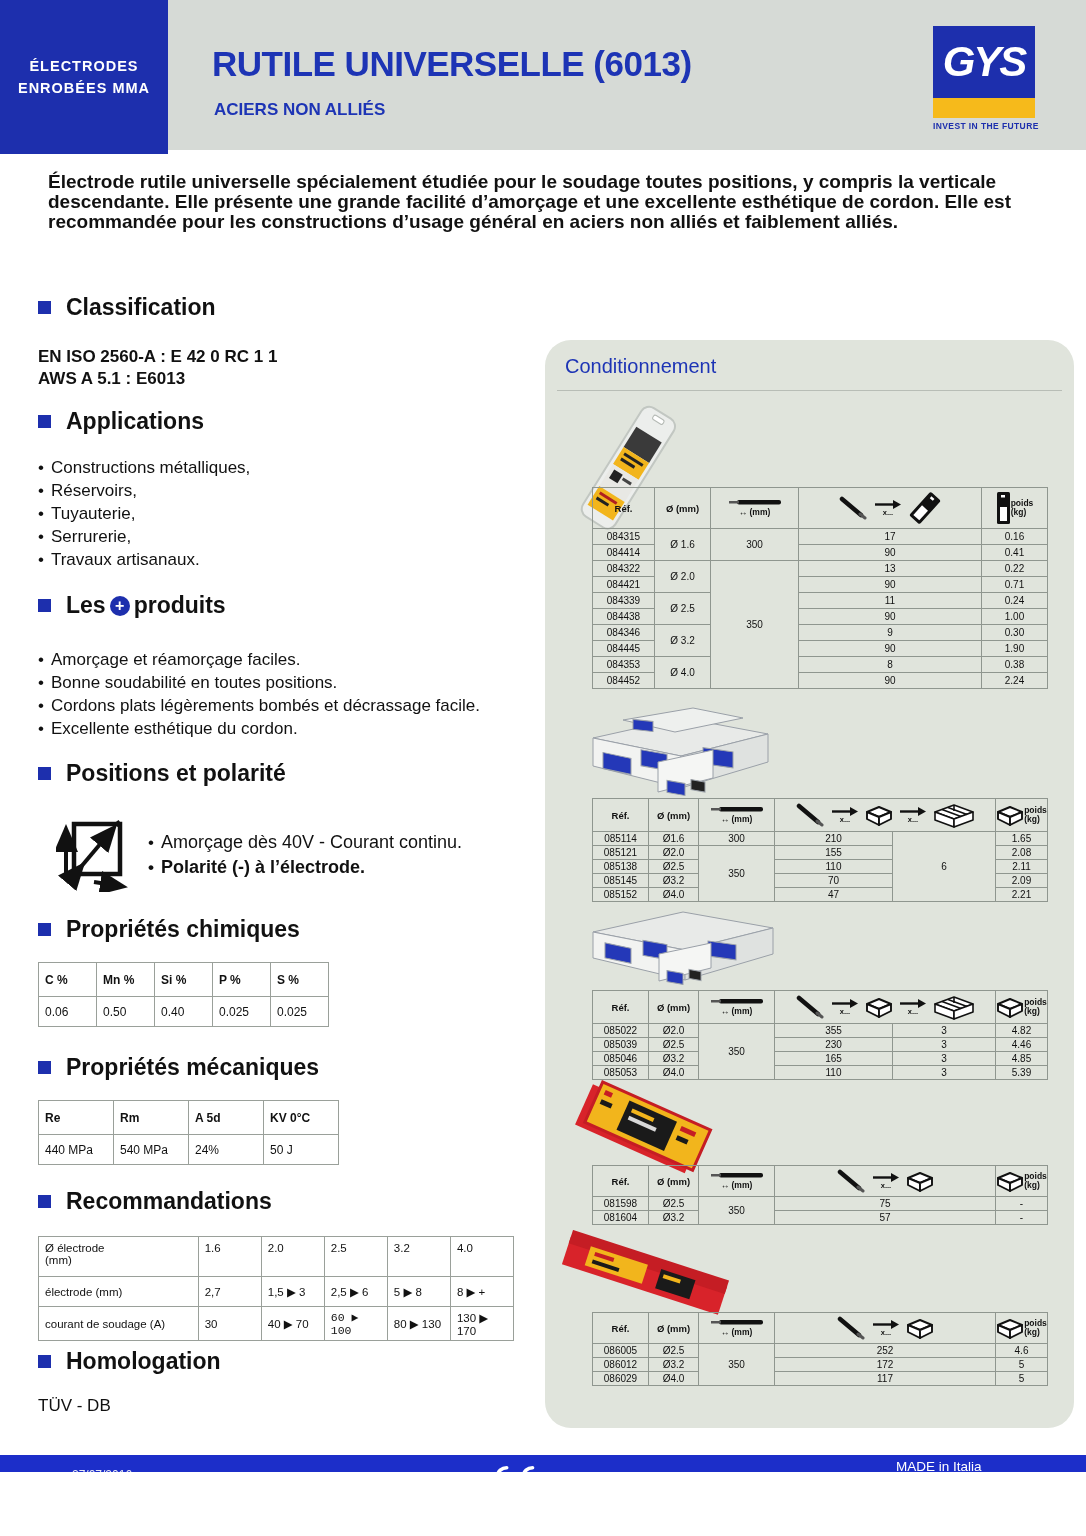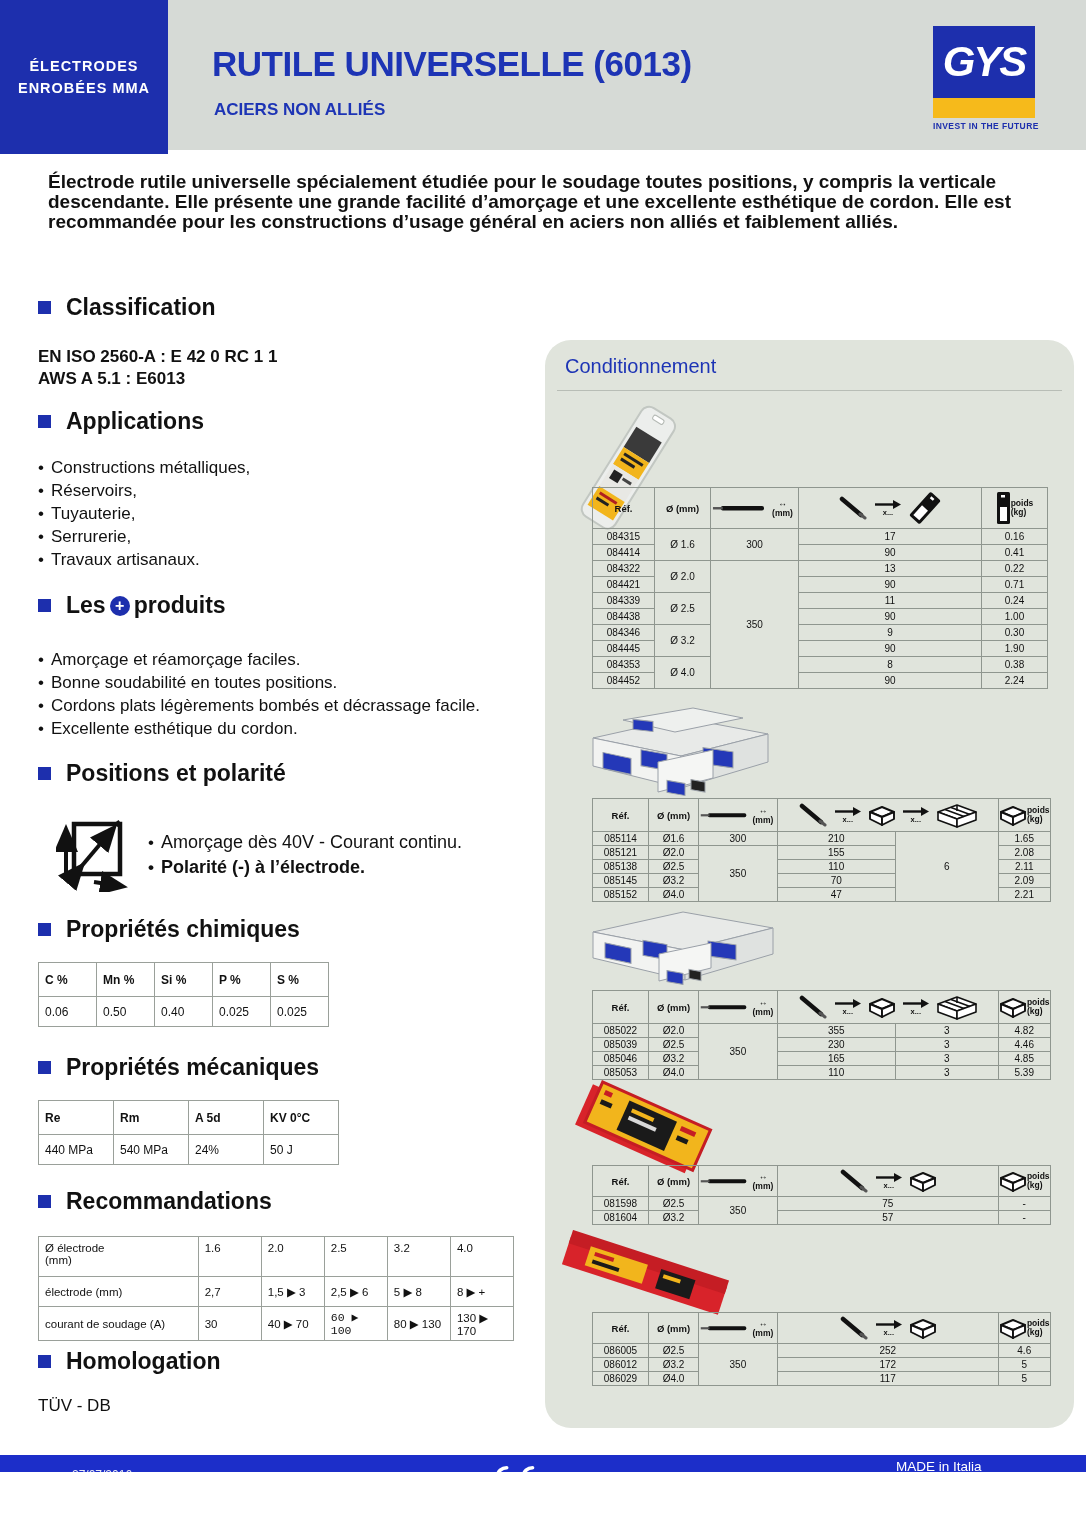--- a/index.html
+++ b/index.html
@@ -57,21 +57,21 @@
   .panel{position:absolute;left:545px;top:340px;width:529px;height:1088px;background:var(--panel);border-radius:26px;}
   .panel-title{position:absolute;left:20px;top:15px;color:var(--title-blue);font-size:20px;}
   .panel-divider{position:absolute;left:12px;right:12px;top:50px;height:1px;background:#b8bdb6;}
   .photo{position:absolute;}
   .cond-slot{position:absolute;left:47px;}
   .cond-table{border-collapse:collapse;table-layout:fixed;}
   .cond-table th,.cond-table td{border:1px solid var(--tborder);text-align:center;font-size:10px;padding:0;background:transparent;}
   .cond-table thead th{font-weight:bold;font-size:9.5px;vertical-align:middle;}
   .cond-table tbody td{height:16px;line-height:13px;}
   .t-sm tbody td{height:13px;}
-  .len-h{display:flex;align-items:center;gap:1px;padding:4px 0;}
+  .len-h{display:flex;flex-direction:column;align-items:center;gap:1px;padding:4px 0;}
   .len-t{font-size:8.5px;font-weight:bold;}
   .cnt{display:flex;align-items:center;justify-content:center;gap:7px;padding:3px 0;}
   .ax{display:inline-flex;flex-direction:column;align-items:center;line-height:7px;}
   .ax i{font-style:normal;font-size:7.5px;font-weight:bold;}
   .pds{display:flex;align-items:center;justify-content:center;padding:2px 0;}
   .pt{text-align:left;font-size:8.5px;line-height:9px;font-weight:bold;}
 
   
   .fbar{position:absolute;left:0;top:1455px;width:1086px;height:42px;background:var(--bar-blue);}
   .fdate{position:absolute;left:72px;top:1468px;color:#e8eaf6;font-size:12px;}

